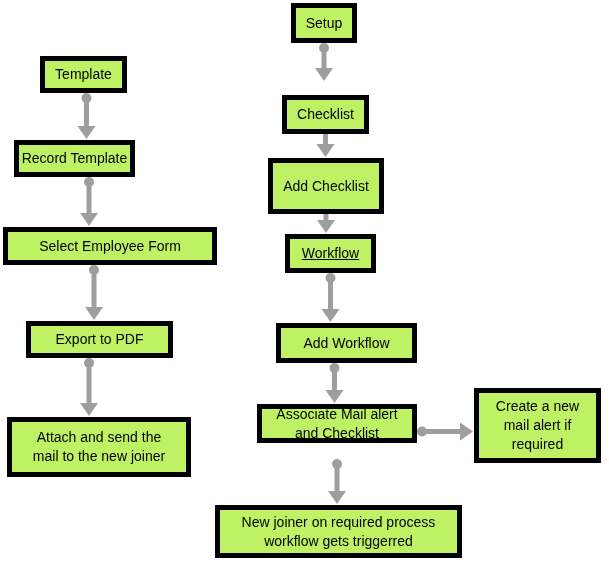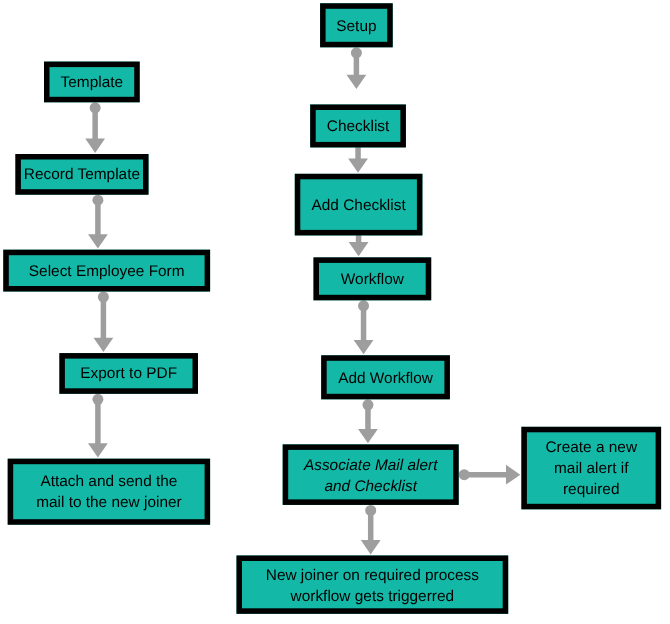--- a/index.html
+++ b/index.html
@@ -20,21 +20,21 @@
     left: 0;
     top: 0;
     width: 609px;
     height: 567px;
     pointer-events: none;
   }
   .node {
     position: absolute;
     box-sizing: border-box;
     border: 5px solid #000000;
-    background: #14b8a6;
+    background: #bef264;
     color: #000000;
     display: flex;
     align-items: center;
     justify-content: center;
     text-align: center;
     white-space: pre-line;
     font-size: 14px;
     line-height: 19px;
   }
 </style>
@@ -98,38 +98,38 @@
         <circle cx="337" cy="464" r="5" fill="#9e9e9e"></circle>
         <line x1="337" y1="463" x2="337" y2="493" stroke="#9e9e9e" stroke-width="5"></line>
         <polygon points="328,491 346,491 337,504" fill="#9e9e9e"></polygon>
       </g>
     </svg>
 
   <div class="node" style="left:40px; top:56px; width:87px; height:37px;">Template</div>
 
   <div class="node" style="left:14px; top:140px; width:121px; height:37px;">Record Template</div>
 
-  <div class="node" style="left:3px; top:227px; width:188px; height:38px;">Select Employee Form</div>
+  <div class="node" style="left:3px; top:227px; width:214px; height:38px;">Select Employee Form</div>
 
-  <div class="node" style="left:26px; top:321px; width:126px; height:37px;margin-left:28px;">Export to PDF</div>
+  <div class="node" style="left:26px; top:321px; width:147px; height:37px;">Export to PDF</div>
 
   <div class="node" style="left:7px; top:417px; width:184px; height:60px;">Attach and send the
 mail to the new joiner</div>
 
   <div class="node" style="left:291px; top:3px; width:66px; height:40px;">Setup</div>
 
   <div class="node" style="left:282px; top:95px; width:87px; height:39px;">Checklist</div>
 
   <div class="node" style="left:268px; top:158px; width:116px; height:56px;">Add Checklist</div>
 
-  <div class="node" style="left:285px; top:234px; width:107px; height:39px;">Workflow</div>
+  <div class="node" style="left:285px; top:234px; width:91px; height:39px;text-decoration:underline;">Workflow</div>
 
-  <div class="node" style="left:292px; top:323px; width:117px; height:40px;">Add Workflow</div>
+  <div class="node" style="left:276px; top:323px; width:141px; height:40px;">Add Workflow</div>
 
-  <div class="node" style="left:257px; top:404px; width:160px; height:55px;font-style:italic;">Associate Mail alert
+  <div class="node" style="left:257px; top:404px; width:160px; height:39px;">Associate Mail alert
 and Checklist</div>
 
   <div class="node" style="left:474px; top:388px; width:127px; height:75px;">Create a new
 mail alert if
 required</div>
 
   <div class="node" style="left:215px; top:505px; width:247px; height:53px;">New joiner on required process
 workflow gets triggerred</div>
 
 </div>

